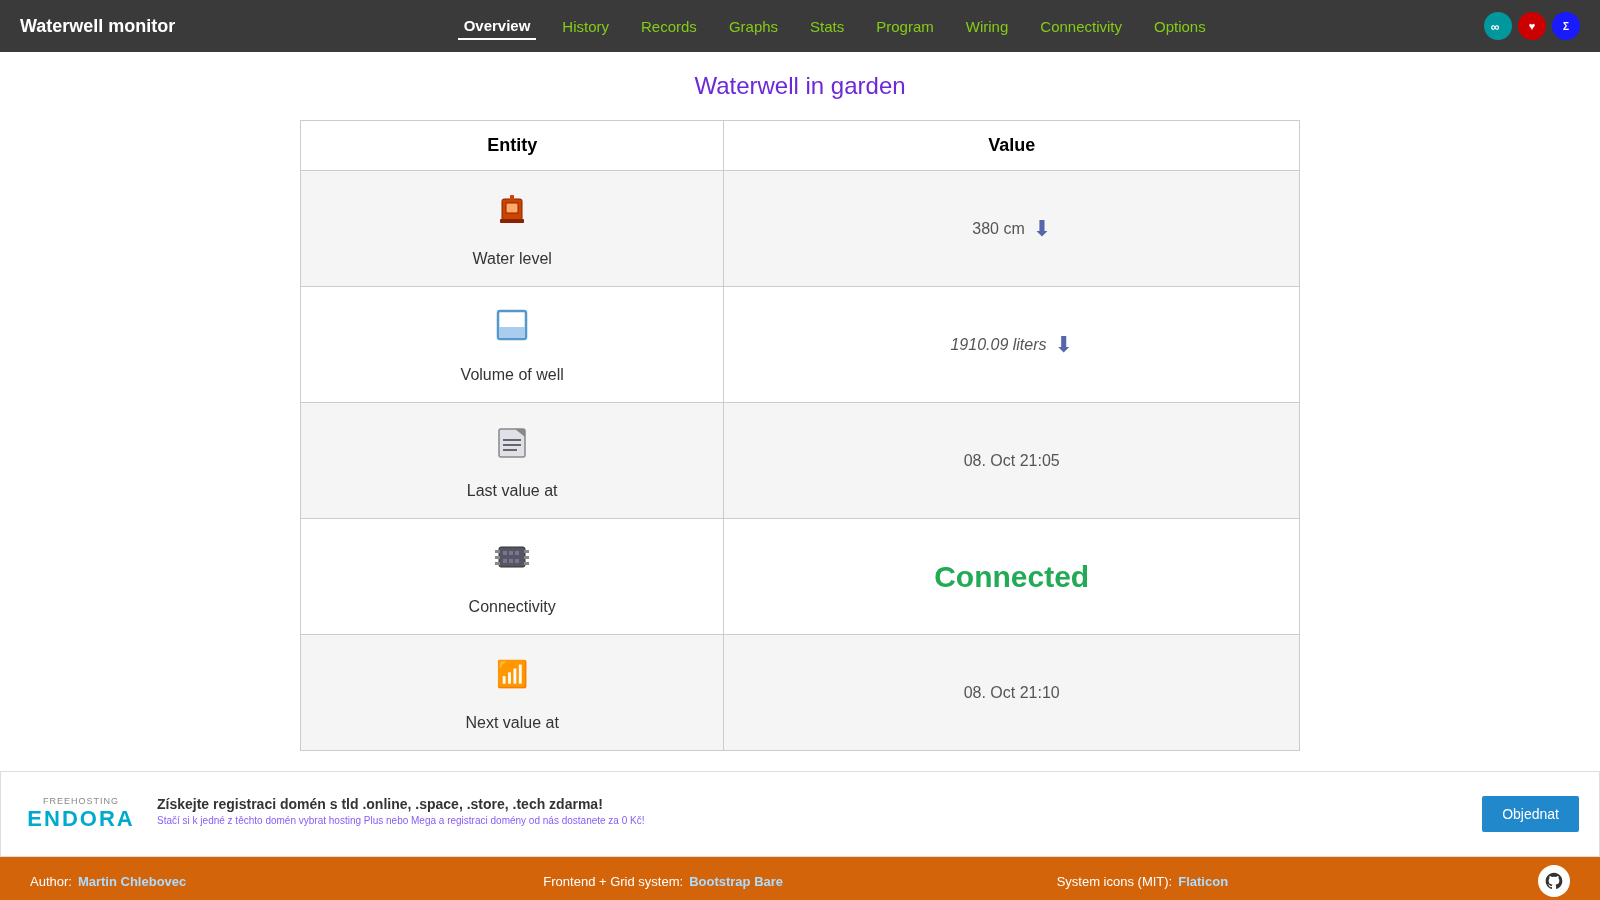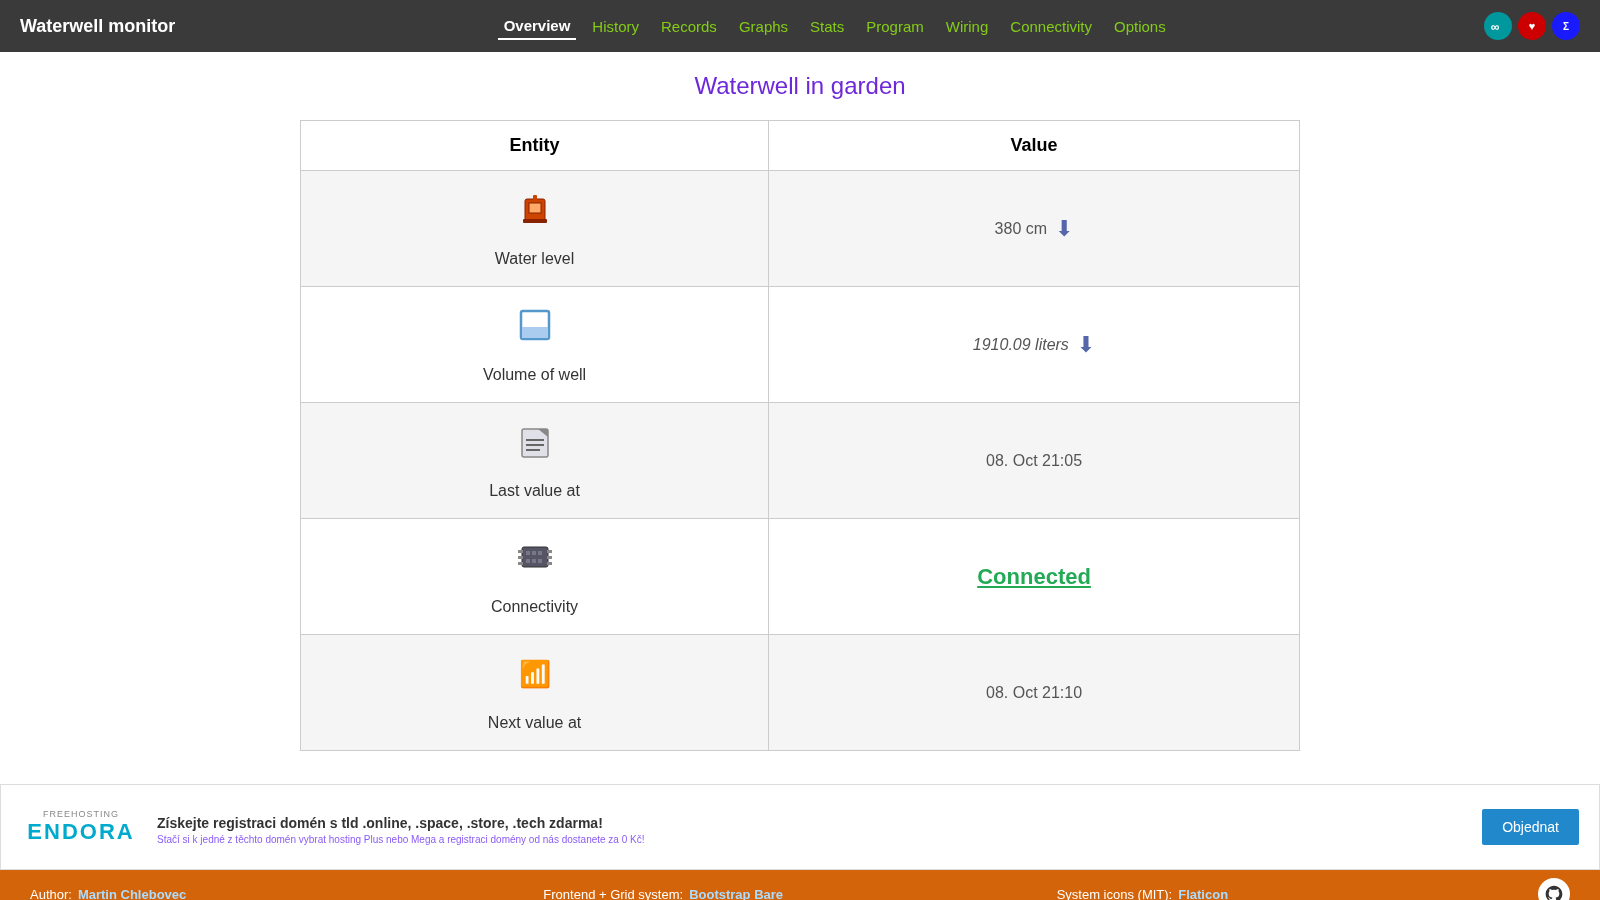--- a/index.html
+++ b/index.html
@@ -17,21 +17,21 @@
     }
     .header-brand {
       font-size: 18px;
       font-weight: bold;
       color: #fff;
       white-space: nowrap;
       margin-right: 10px;
     }
     .nav {
       display: flex;
-      gap: 10px;
+      gap: 20px;
       align-items: center;
       flex: 1;
       justify-content: center;
     }
     .nav-item {
       color: #84cc16;
       font-size: 15px;
       cursor: pointer;
       padding: 4px 6px;
       text-decoration: none;
@@ -120,44 +120,43 @@
       justify-content: center;
       gap: 8px;
     }
     .arrow-down {
       color: #5566aa;
       font-size: 22px;
       line-height: 1;
     }
     .connected-text {
       color: #22aa55;
-      font-size: 22px;
-      font-weight: bold;
-      text-decoration: underline;
+      font-size: 30px;
+      font-weight: bold;
     }
 
     
     .clock-display {
       font-size: 42px;
       font-weight: bold;
       color: #333;
       margin: 20px 0 10px 0;
       text-align: center;
     }
 
     
     .ad-banner {
       width: 100%;
       border: 1px solid #ddd;
       background: #fff;
       display: flex;
-      align-items: flex-end;
+      align-items: flex-start;
       padding: 24px 20px;
       gap: 16px;
-      margin-top: 23px;
+      margin-top: 10px;
     }
     .ad-logo {
       display: flex;
       flex-direction: column;
       align-items: center;
       min-width: 120px;
     }
     .ad-logo-top {
       font-size: 9px;
       color: #888;

